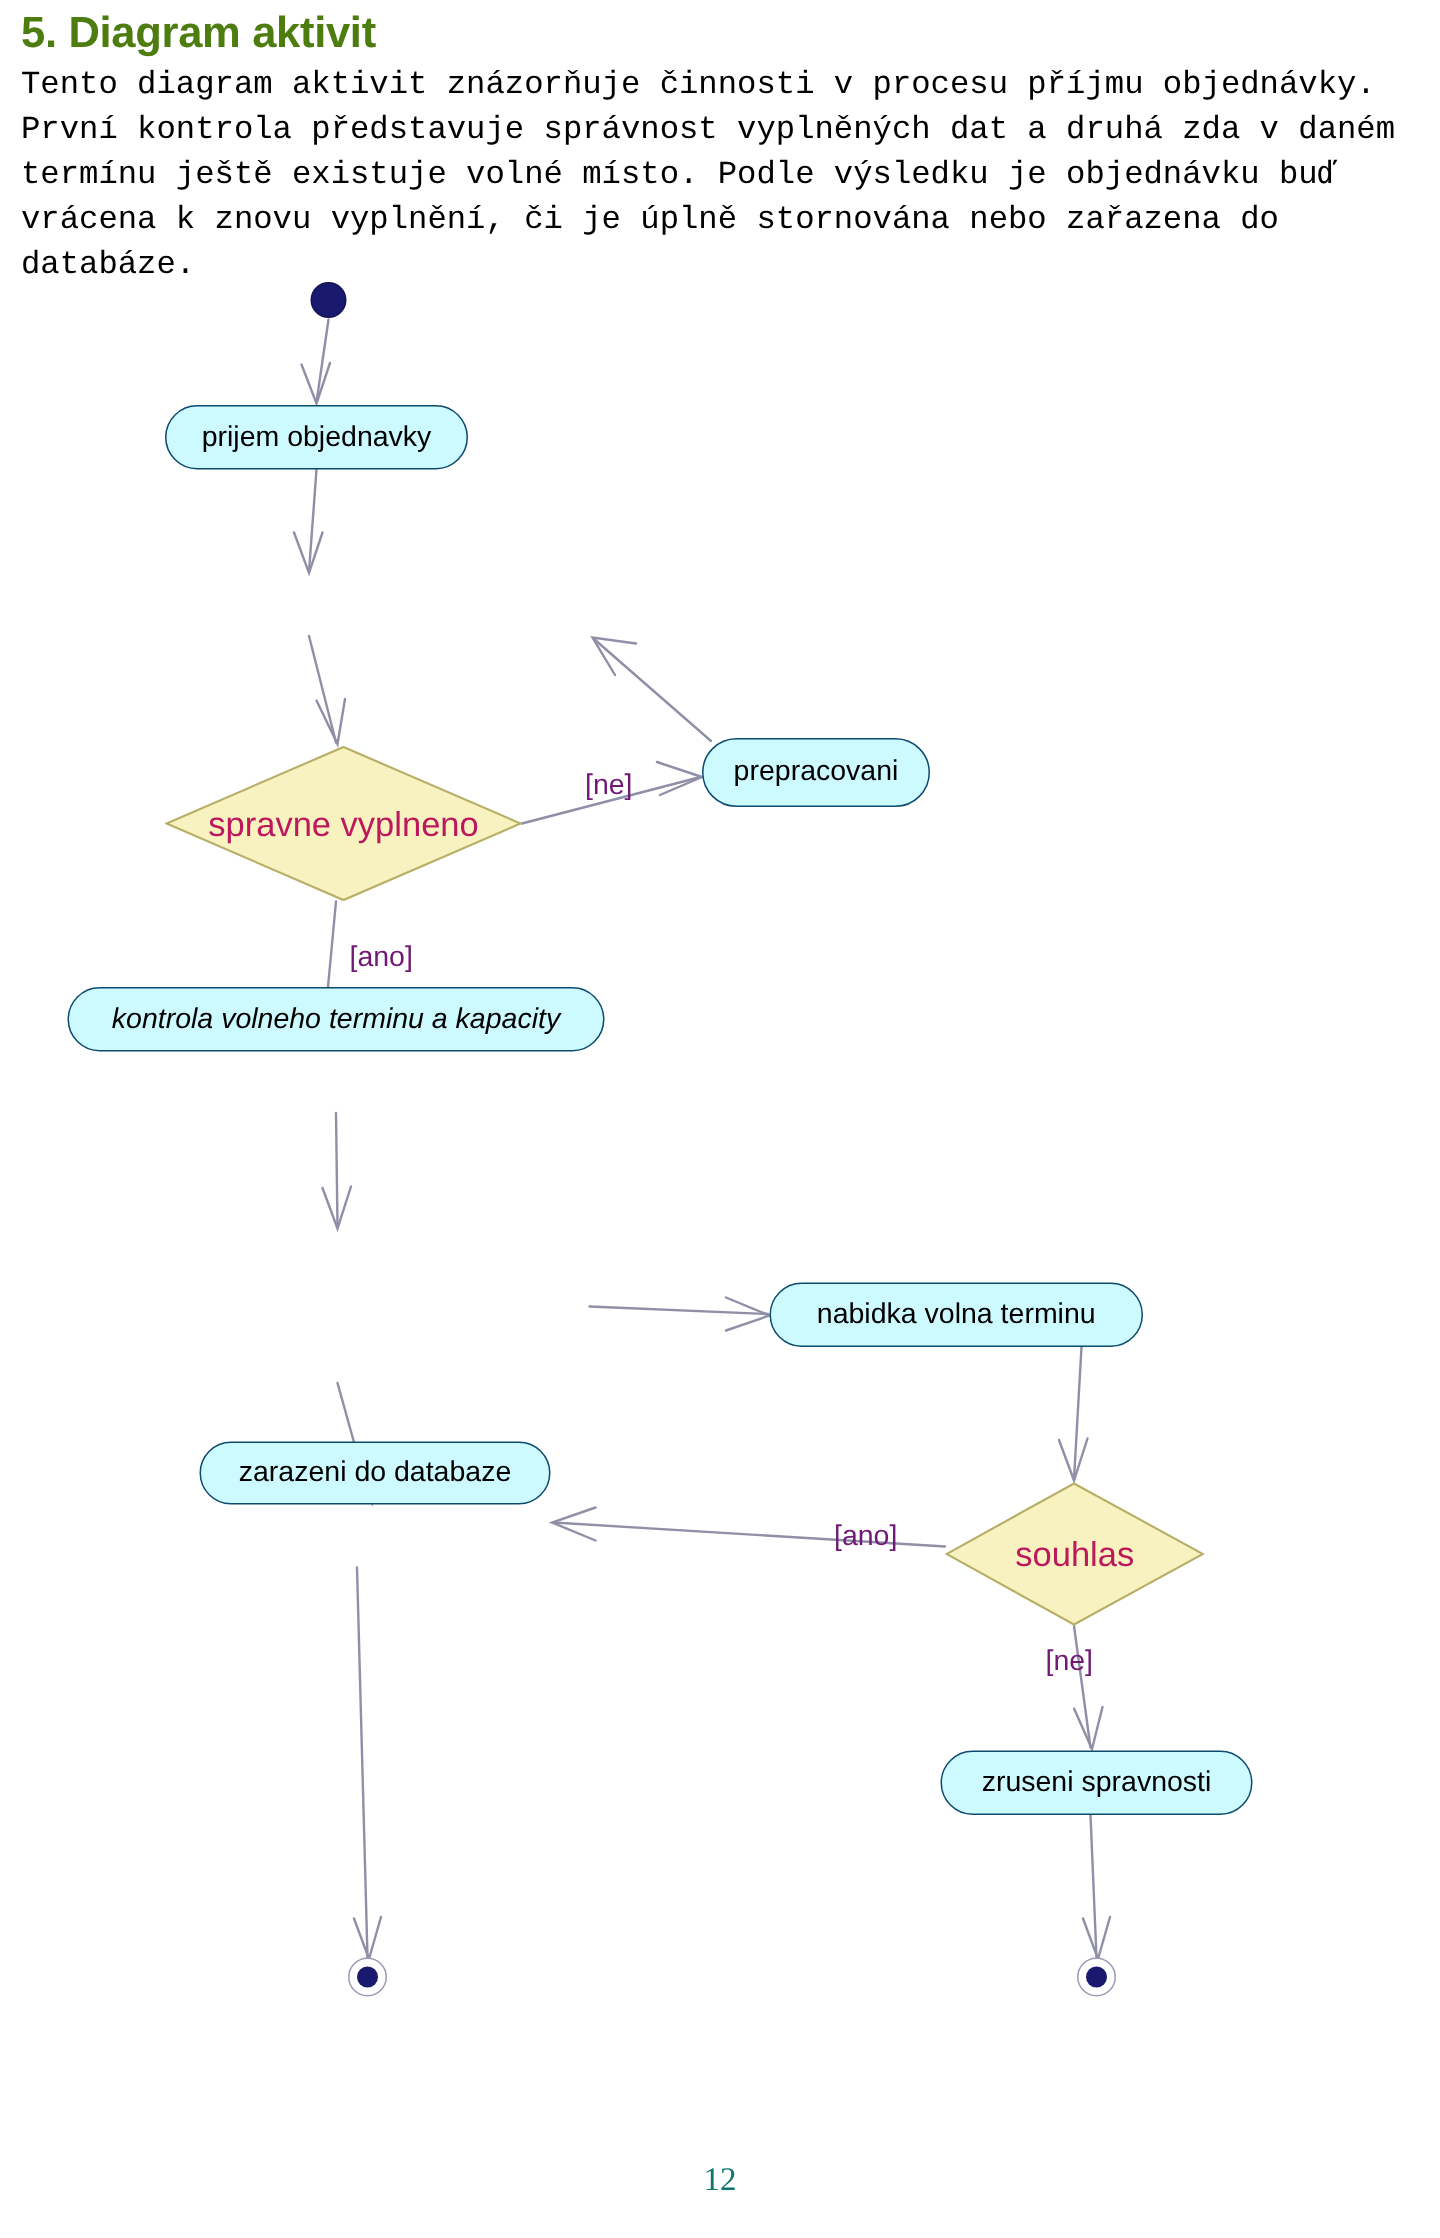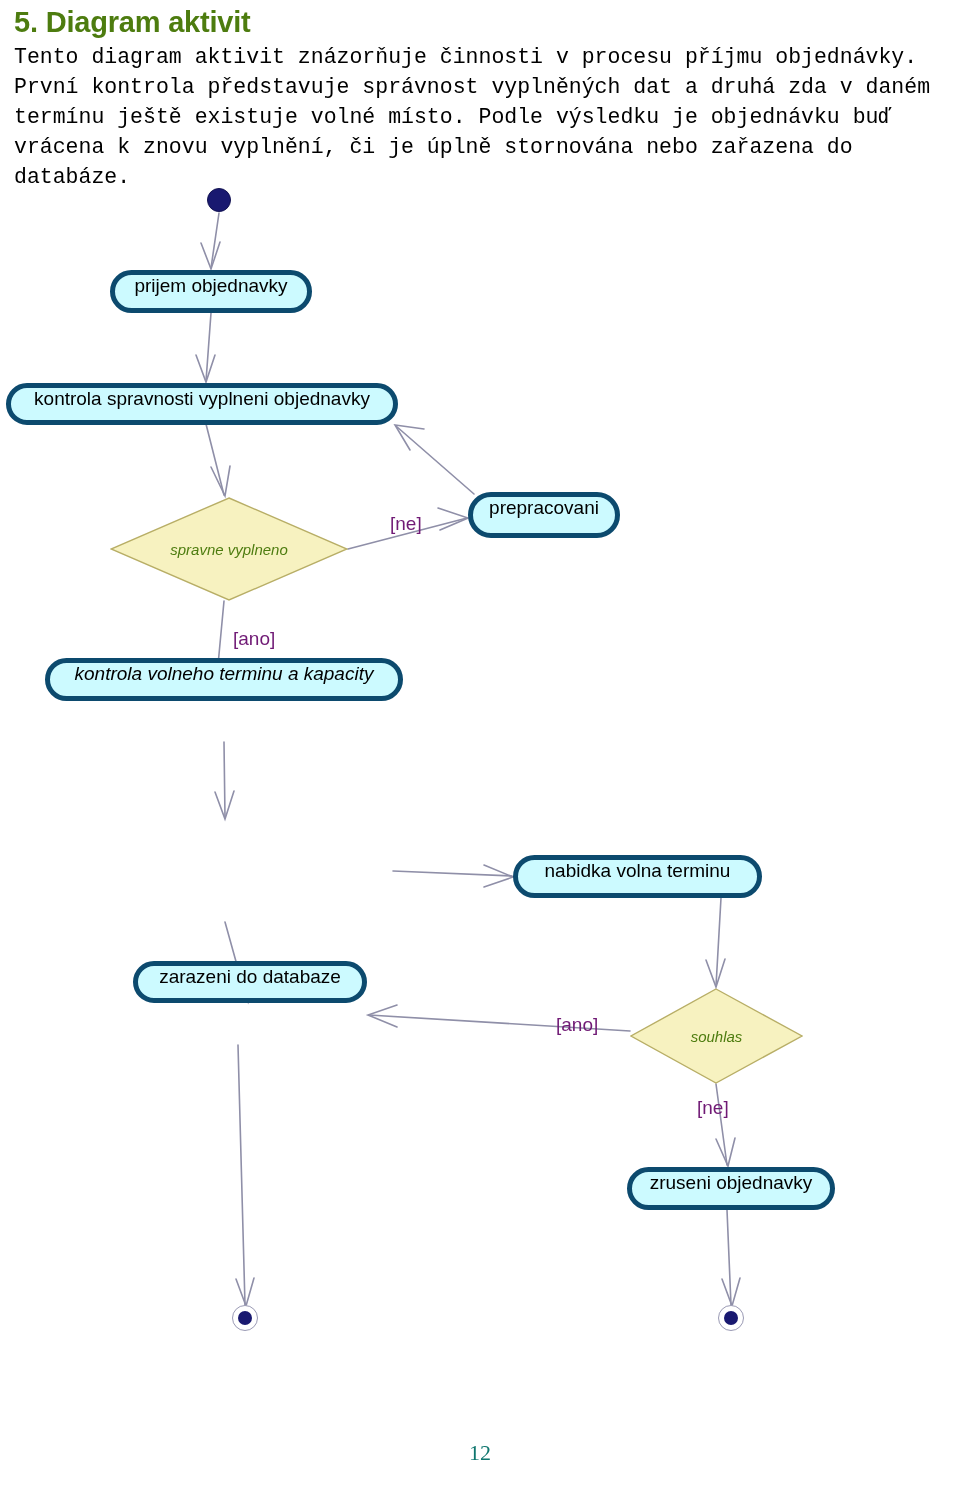--- a/index.html
+++ b/index.html
@@ -57,24 +57,24 @@
     pointer-events: none;
   }
 
   
   .node {
     position: absolute;
     box-sizing: border-box;
   }
   .activity {
     background: #ccfaff;
-    border: 5px solid #0c4a6e;
+    border: 1px solid #0c4a6e;
     border-radius: 24px;
     display: flex;
-    align-items: flex-start;
+    align-items: center;
     justify-content: center;
     color: #000000;
     font-size: 19px;
     font-family: "Liberation Sans", sans-serif;
     white-space: nowrap;
   }
   .decision {
     display: flex;
     align-items: center;
     justify-content: center;
@@ -82,25 +82,24 @@
   .decision .diamond-shape {
     position: absolute;
     left: 0;
     top: 0;
     width: 100%;
     height: 100%;
   }
   .decision .decision-label {
     position: relative;
     z-index: 2;
-    font-size: 15px;
-    color: #4d7c0f;
+    font-size: 23px;
+    color: #be185d;
     font-family: "Liberation Sans", sans-serif;
     white-space: nowrap;
-    font-style: italic;
   }
 
   
   .start-node {
     border-radius: 50%;
     background: #191970;
     border: 1px solid #141452;
   }
   .end-node {
     border-radius: 50%;
@@ -194,23 +193,20 @@
       <path d="M 722 1279 L 732 1306 L 740 1278"></path>
     </g>
   </svg>
 
   <div class="node start-node" style="left:207px; top:188px; width:24px; height:24px;"></div>
 
   <div class="node activity" style="left:110px; top:270px; width:202px; height:43px;">
     <span>prijem objednavky</span>
   </div>
 
-  <div class="node activity" style="left:6px; top:383px; width:392px; height:42px;">
-    <span>kontrola spravnosti vyplneni objednavky</span>
-  </div>
 
   <div class="node decision" style="left:110px; top:497px; width:238px; height:104px;">
     <svg class="diamond-shape" viewBox="0 0 238 104" preserveAspectRatio="none">
       <polygon points="119,1 237,52 119,103 1,52" fill="#F7F2C0" stroke="#B8AE66" stroke-width="1.4"></polygon>
     </svg>
     <span class="decision-label">spravne vyplneno</span>
   </div>
 
   <div class="node activity" style="left:468px; top:492px; width:152px; height:46px;">
     <span>prepracovani</span>
@@ -230,21 +226,21 @@
   </div>
 
   <div class="node decision" style="left:630px; top:988px; width:173px; height:96px;">
     <svg class="diamond-shape" viewBox="0 0 173 96" preserveAspectRatio="none">
       <polygon points="86,1 172,48 86,95 1,48" fill="#F7F2C0" stroke="#B8AE66" stroke-width="1.4"></polygon>
     </svg>
     <span class="decision-label">souhlas</span>
   </div>
 
   <div class="node activity" style="left:627px; top:1167px; width:208px; height:43px;">
-    <span>zruseni objednavky</span>
+    <span>zruseni spravnosti</span>
   </div>
 
   <div class="node end-node" style="left:232px; top:1305px; width:26px; height:26px;">
     <div class="end-core"></div>
   </div>
   <div class="node end-node" style="left:718px; top:1305px; width:26px; height:26px;">
     <div class="end-core"></div>
   </div>
 
   <span class="guard" style="left:390px; top:513px;">[ne]</span>

